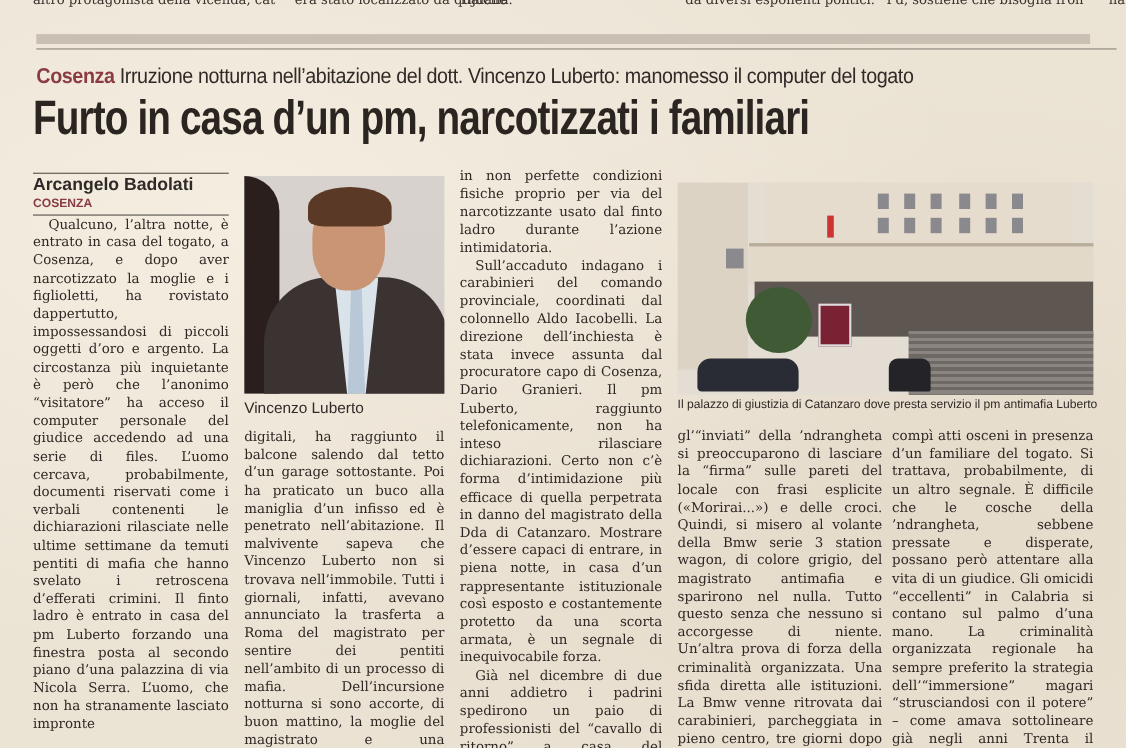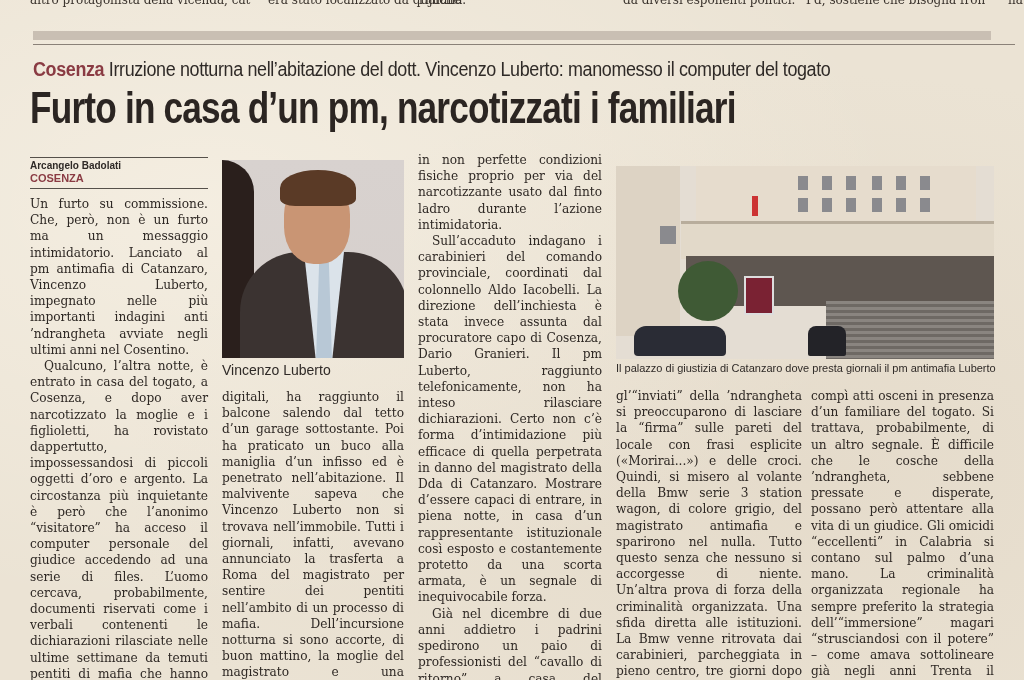--- a/index.html
+++ b/index.html
@@ -9,21 +9,21 @@
     radial-gradient(ellipse at 80% 70%, rgba(210,195,175,.25), transparent 60%),
     #ebe3d4;}
   .prev-strip{position:absolute;top:-7px;left:0;right:0;height:14px;font-size:12px;color:#3a332d;white-space:nowrap;}
   .prev-strip span{position:absolute;top:0;}
   .rule-bar{position:absolute;left:33px;top:31px;width:958px;height:9px;background:#c9bfb3;}
   .rule-line{position:absolute;left:33px;top:44px;width:982px;height:1px;background:#8a8178;}
   .kicker{position:absolute;left:33px;top:58px;font-family:"Liberation Sans",sans-serif;font-size:19.5px;color:#2f2a27;white-space:nowrap;letter-spacing:-0.4px;transform:scaleX(.92);transform-origin:left;}
   .kicker .city{color:#8a3b43;font-weight:bold;}
   .headline{position:absolute;left:30px;top:84px;font-family:"Liberation Sans",sans-serif;font-weight:bold;font-size:44px;color:#2b2522;white-space:nowrap;letter-spacing:-1px;transform:scaleX(.8);transform-origin:left;line-height:48px;}
   .byline{position:absolute;left:30px;top:157px;width:178px;border-top:1px solid #55504a;padding-top:2px;}
-  .byline .author{font-family:"Liberation Sans",sans-serif;font-weight:bold;font-size:10px;color:#2f2a27;}
+  .byline .author{font-family:"Liberation Sans",sans-serif;font-weight:bold;font-size:16px;color:#2f2a27;}
   .byline .place{font-family:"Liberation Sans",sans-serif;font-weight:bold;font-size:11px;color:#8a3b43;margin-top:1px;}
   .byline .line2{border-bottom:1px solid #55504a;height:4px;}
   .col{position:absolute;font-size:12.2px;line-height:16.2px;text-align:justify;color:#2e2824;}
   .col p{margin:0;}
   .col p.ind{text-indent:14px;}
   .photo1{position:absolute;left:222px;top:160px;width:182px;height:198px;background:
     linear-gradient(180deg,#d8d2cf 0%,#d6cfcc 100%);overflow:hidden;}
   .photo1 .dark{position:absolute;left:0;top:0;width:32px;height:198px;background:#2a1f1c;border-radius:0 40px 0 0;}
   .photo1 .suit{position:absolute;left:18px;top:92px;width:168px;height:120px;background:#3b3331;border-radius:60px 60px 0 0;}
   .photo1 .shirt{position:absolute;left:82px;top:92px;width:40px;height:110px;background:#dbe3ea;clip-path:polygon(0 0,100% 0,70% 100%,30% 100%);}
@@ -66,21 +66,20 @@
 
   <div class="headline">Furto in casa d’un pm, narcotizzati i familiari</div>
 
   <div class="byline">
     <div class="author">Arcangelo Badolati</div>
     <div class="place">COSENZA</div>
     <div class="line2"></div>
   </div>
 
   <div class="col" style="left:30px;top:196px;width:178px;">
-    <p>Un furto su commissione. Che, però, non è un furto ma un messaggio intimidatorio. Lanciato al pm antimafia di Catanzaro, Vincenzo Luberto, impegnato nelle più importanti indagini anti ’ndrangheta avviate negli ultimi anni nel Cosentino.</p>
     <p class="ind">Qualcuno, l’altra notte, è entrato in casa del togato, a Cosenza, e dopo aver narcotizzato la moglie e i figlioletti, ha rovistato dappertutto, impossessandosi di piccoli oggetti d’oro e argento. La circostanza più inquietante è però che l’anonimo “visitatore” ha acceso il computer personale del giudice accedendo ad una serie di files. L’uomo cercava, probabilmente, documenti riservati come i verbali contenenti le dichiarazioni rilasciate nelle ultime settimane da temuti pentiti di mafia che hanno svelato i retroscena d’efferati crimini. Il finto ladro è entrato in casa del pm Luberto forzando una finestra posta al secondo piano d’una palazzina di via Nicola Serra. L’uomo, che non ha stranamente lasciato impronte</p>
   </div>
 
   <div class="photo1">
     <div class="dark"></div>
       <div class="suit"></div>
       <div class="shirt"></div>
       <div class="tie"></div>
       <div class="face"></div>
       <div class="hair"></div>
@@ -115,21 +114,21 @@
     <div class="win" style="left:44px;top:60px;width:16px;height:18px"></div>
     <div class="flag"></div>
     <div class="front"></div>
     <div class="porch"></div>
     <div class="stairs"></div>
     <div class="palm"></div>
     <div class="redsign"></div>
     <div class="car1"></div>
     <div class="car2"></div>
   </div>
-  <div class="cap" style="left:616px;top:362px;font-size:11px;">Il palazzo di giustizia di Catanzaro dove presta giornali il pm antimafia Luberto</div>
+  <div class="cap" style="left:616px;top:362px;font-size:11px;">Il palazzo di giustizia di Catanzaro dove presta servizio il pm antimafia Luberto</div>
 
   <div class="col" style="left:616px;top:388px;width:186px;">
     <p>gl’“inviati” della ’ndrangheta si preoccuparono di lasciare la “firma” sulle pareti del locale con frasi esplicite («Morirai...») e delle croci. Quindi, si misero al volante della Bmw serie 3 station wagon, di colore grigio, del magistrato antimafia e sparirono nel nulla. Tutto questo senza che nessuno si accorgesse di niente. Un’altra prova di forza della criminalità organizzata. Una sfida diretta alle istituzioni. La Bmw venne ritrovata dai carabinieri, parcheggiata in pieno centro, tre giorni dopo il raid. Nel febbraio scorso, invece, qualcuno entrò nello stabile e</p>
   </div>
 
   <div class="col" style="left:811px;top:388px;width:183px;">
     <p><span>compì atti osceni in presenza d’un familiare del togato. Si trattava, probabilmente, di un altro segnale. È difficile che le cosche della ’ndrangheta, sebbene pressate e disperate, possano però attentare alla vita di un giudice. Gli omicidi “eccellenti” in Calabria si contano sul palmo d’una mano. La criminalità organizzata regionale ha sempre preferito la strategia dell’“immersione” magari “strusciandosi con il potere” – come amava sottolineare già negli anni Trenta il prefetto Cesare Mori – piuttosto che attaccare frontalmente lo Stato.</span> </p>
   </div>
 
 </div>

